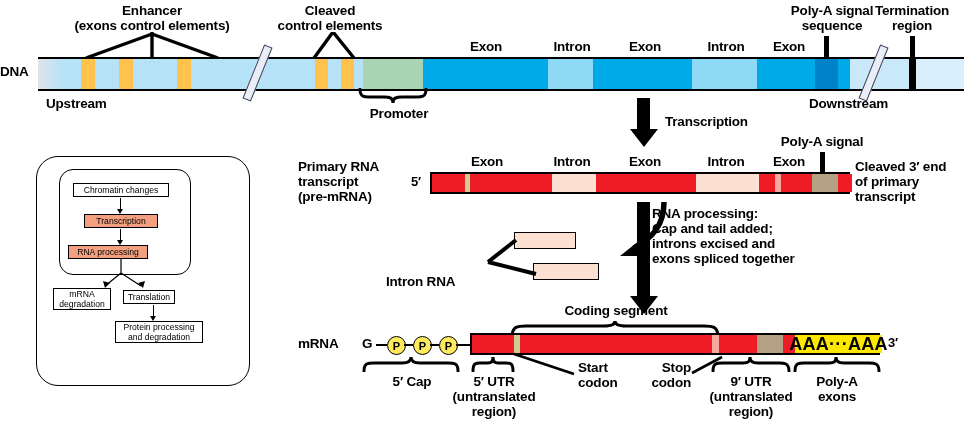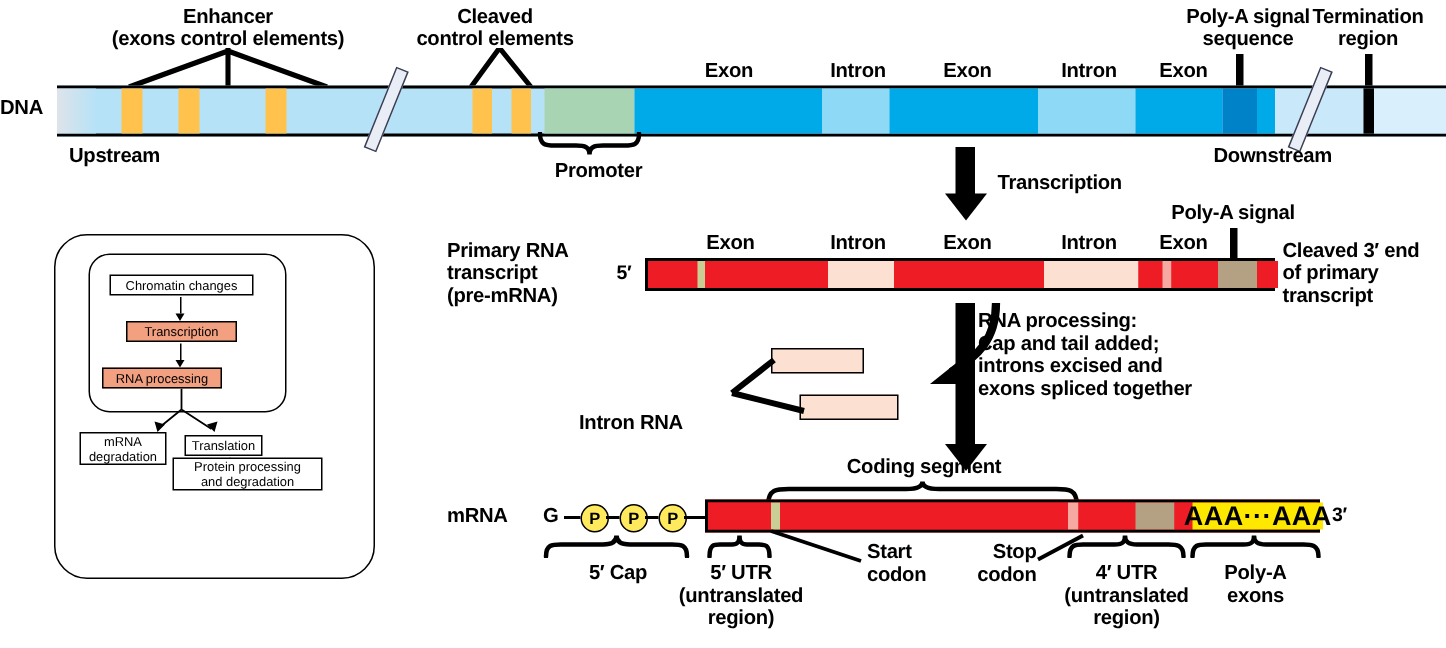--- a/index.html
+++ b/index.html
@@ -276,21 +276,21 @@
   <span>(untranslated</span><br>
   <span>region)</span>
 </div>
 
 <div class="brace" style="left:711px;top:356px;">
   <svg width="80" height="16" viewBox="0 0 80 16">
     <path d="M2,15 C2,7 6,7 11,7 L32,7 C38,7 39,5 39,1 C39,5 41,7 47,7 L68,7 C73,7 78,7 78,15" stroke="#000" stroke-width="3" fill="none" stroke-linecap="round"></path>
   </svg>
 </div>
 <div class="lbl c" style="left:751px;top:374px;">
-  <span>4′ UTR</span><br>
+  <span>9′ UTR</span><br>
   <span>(untranslated</span><br>
   <span>region)</span>
 </div>
 
 <div class="brace" style="left:793px;top:356px;">
   <svg width="88" height="16" viewBox="0 0 88 16">
     <path d="M2,15 C2,7 6,7 11,7 L36,7 C42,7 43,5 43,1 C43,5 45,7 51,7 L76,7 C81,7 86,7 86,15" stroke="#000" stroke-width="3" fill="none" stroke-linecap="round"></path>
   </svg>
 </div>
 <div class="lbl c" style="left:837px;top:374px;">
@@ -316,17 +316,17 @@
   </svg>
 
   <div class="ibox" style="left:16px;top:131px;width:58px;height:22px;flex-direction:column;">
     <span>mRNA</span>
     <span>degradation</span>
   </div>
 
   <div class="ibox" style="left:86px;top:133px;width:52px;height:14px;">Translation</div>
   <div class="iarrow" style="left:116px;top:148px;height:11px;"></div>
 
-  <div class="ibox" style="left:78px;top:148px;width:100px;height:22px;flex-direction:column;">
+  <div class="ibox" style="left:78px;top:164px;width:88px;height:22px;flex-direction:column;">
     <span>Protein processing</span>
     <span>and degradation</span>
   </div>
 </div>
 
 </body></html>

